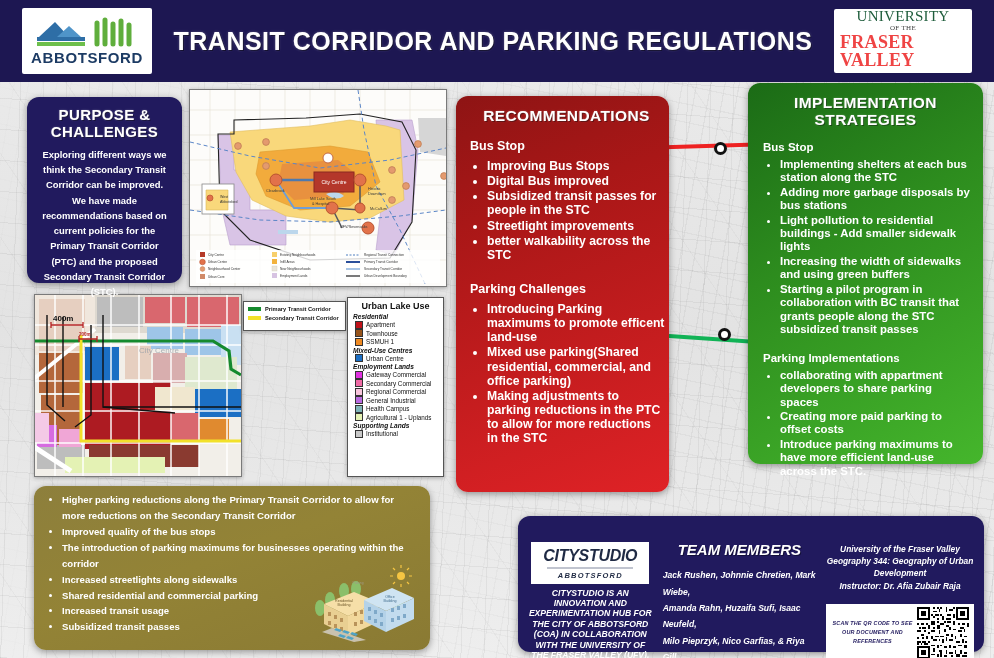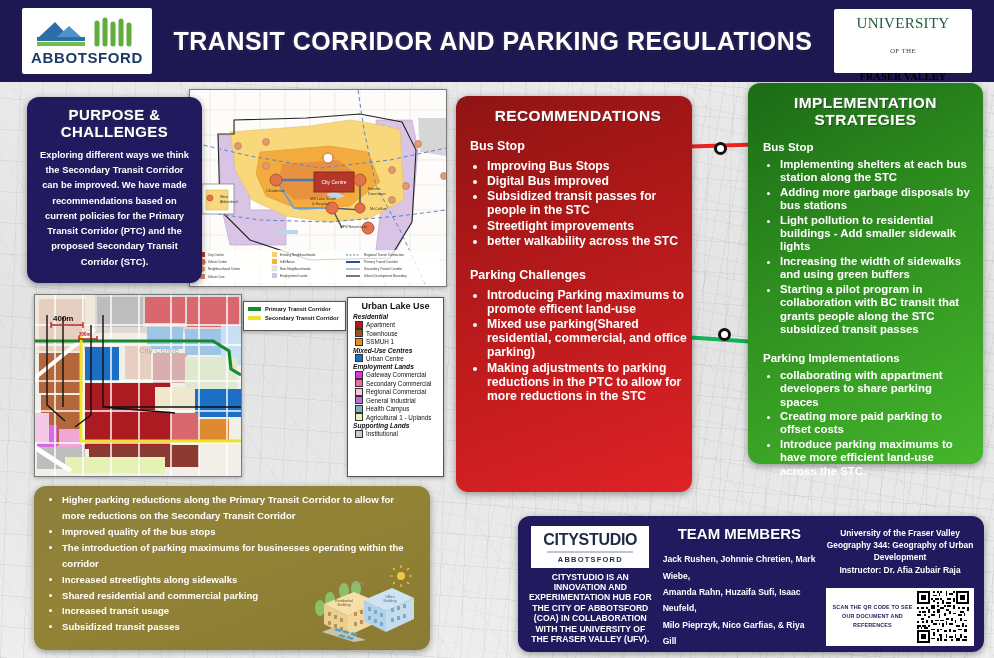--- a/index.html
+++ b/index.html
@@ -42,41 +42,41 @@
     flex:1; text-align:center;
     color:#fff; font-size:25px; line-height:1.08; letter-spacing:.5px;
     font-weight:800; font-stretch:condensed;
     text-shadow: 1px 1px 0 rgba(0,0,0,.45), 0 0 3px rgba(255,255,255,.25);
     text-transform:uppercase;
     padding: 0 14px;
   }
   .logo-box { background:#fff; border-radius:2px; padding:4px 6px; }
   #abbotsford-logo { width:118px; height:58px; display:flex; flex-direction:column; align-items:center; justify-content:center; }
   #abbotsford-logo .word { font-size:15px; font-weight:800; letter-spacing:.6px; color:#1c3b64; font-stretch:condensed; }
-  #ufv-logo { width:126px; height:56px; display:flex; flex-direction:column; align-items:center; justify-content:center; line-height:1;gap:16px; }
+  #ufv-logo { width:126px; height:56px; display:flex; flex-direction:column; align-items:center; justify-content:flex-end; line-height:1; }
   #ufv-logo .u1 { font-family:"Liberation Serif", serif; font-size:15px; color:#1f5d3c; letter-spacing:.3px; }
   #ufv-logo .u2 { font-family:"Liberation Serif", serif; font-size:7px; color:#3f3f3f; letter-spacing:.3px; margin:1px 0; }
-  #ufv-logo .u3 { font-family:"Liberation Serif", serif; font-size:10px; color:#000000; font-weight:700; letter-spacing:.3px; }
+  #ufv-logo .u3 { font-family:"Liberation Serif", serif; font-size:18px; color:#ef4444; font-weight:700; letter-spacing:.3px; }
 
   
   .panel { position:absolute; border-radius:12px; box-shadow:0 2px 7px rgba(0,0,0,.38); z-index:3; }
   .panel-title {
     color:#fff; text-align:center; font-weight:800; font-stretch:condensed;
     text-shadow:1px 1px 0 rgba(0,0,0,.4), 0 0 2px rgba(255,255,255,.3);
     text-transform:uppercase; letter-spacing:.4px;
   }
 
   
-  #purpose { left:27px; top:97px; width:175px; height:186px; background:#211a5e; padding:10px 13px; }
+  #purpose { left:27px; top:97px; width:155px; height:186px; background:#211a5e; padding:10px 13px; }
   #purpose .panel-title { font-size:15px; line-height:1.1; margin-bottom:7px; }
   #purpose p { color:#fff; font-size:9.4px; line-height:1.62; text-align:center; font-weight:700; font-stretch:condensed; }
 
   
   #recommendations {
-    left:456px; top:96px; width:236px; height:396px;
+    left:456px; top:96px; width:213px; height:396px;
     background:linear-gradient(160deg,#8e1414 0%, #a91717 28%, #df2226 100%);
     padding:11px 4px 10px 12px;
   }
   #recommendations .panel-title { font-size:15.5px; margin-bottom:14px; }
   .sec-head { color:#fff; font-weight:800; font-size:12.5px; font-stretch:condensed; margin:0 0 6px 2px; }
   #recommendations ul { margin:0 0 0 19px; }
   #recommendations li { color:#fff; font-size:12.2px; line-height:1.16; font-weight:700; font-stretch:condensed; margin-bottom:1px; }
   #recommendations .gap { height:19px; }
 
   
@@ -96,21 +96,21 @@
     left:34px; top:486px; width:396px; height:164px;
     background:linear-gradient(160deg,#8d7f3c 0%, #938336 45%, #8a7a33 100%);
     padding:6px 12px 8px 12px;
   }
   #outcome .panel-title { font-size:14px; margin-bottom:2px; }
   #outcome ul { margin:0 0 0 16px; }
   #outcome li { color:#fff; font-size:9.6px; line-height:1.66; font-weight:700; font-stretch:condensed; }
   #outcome-art { position:absolute; right:14px; bottom:8px; width:120px; height:78px; }
 
   
-  #team { left:518px; top:516px; width:466px; height:136px; background:#211a5e; padding:8px 10px; }
+  #team { left:518px; top:516px; width:466px; height:136px; background:#211a5e; padding:24px 10px;font-style:italic; }
   #team-grid { display:flex; gap:10px; height:100%; }
   .team-col { position:relative; }
   #col-city { width:130px; text-align:center; }
   #citystudio-logo { background:#fff; width:118px; margin:2px auto 4px auto; padding:5px 2px 4px 2px; }
   #citystudio-logo .cs1 { font-size:16px; font-weight:800; letter-spacing:-.3px; color:#1f2a44; font-stretch:condensed; }
   #citystudio-logo .csline { height:1.5px; background:#c0c4cf; margin:2px 14px; }
   #citystudio-logo .cs2 { font-size:7.5px; font-weight:700; letter-spacing:1.2px; color:#1f2a44; }
   #col-city p { color:#fff; font-size:8.6px; line-height:1.22; font-weight:800; font-stretch:condensed; }
   #col-members { width:160px; padding-top:2px; }
   #col-members .tm-title { color:#fff; text-align:center; font-size:15px; font-weight:800; font-stretch:condensed; line-height:1.08; text-shadow:1px 1px 0 rgba(0,0,0,.4); margin-bottom:9px; }

